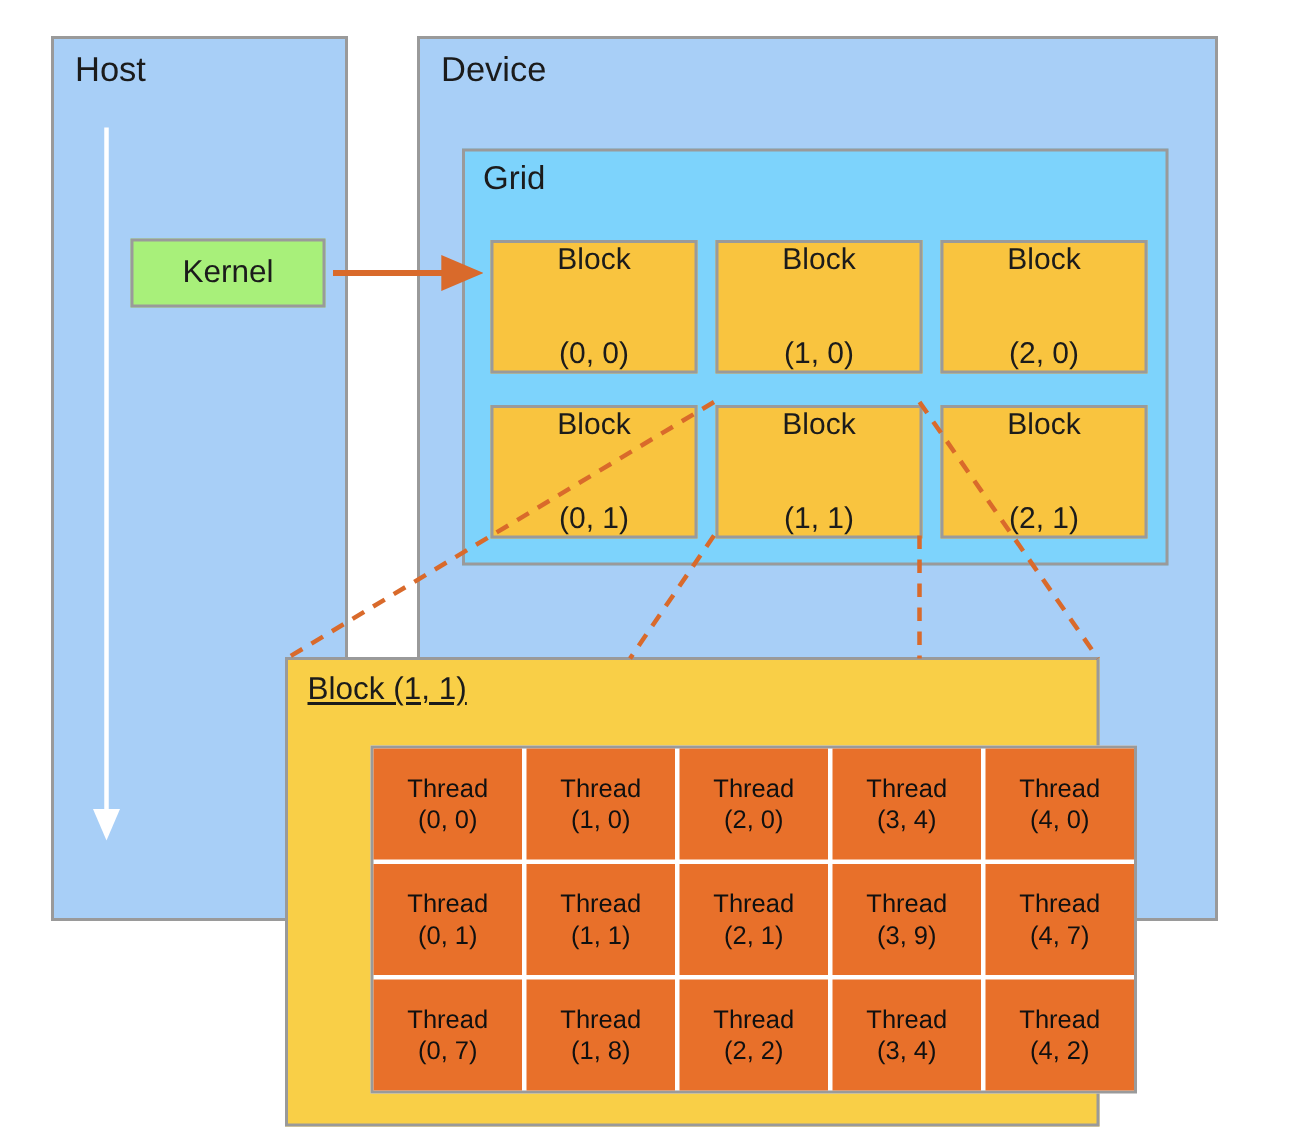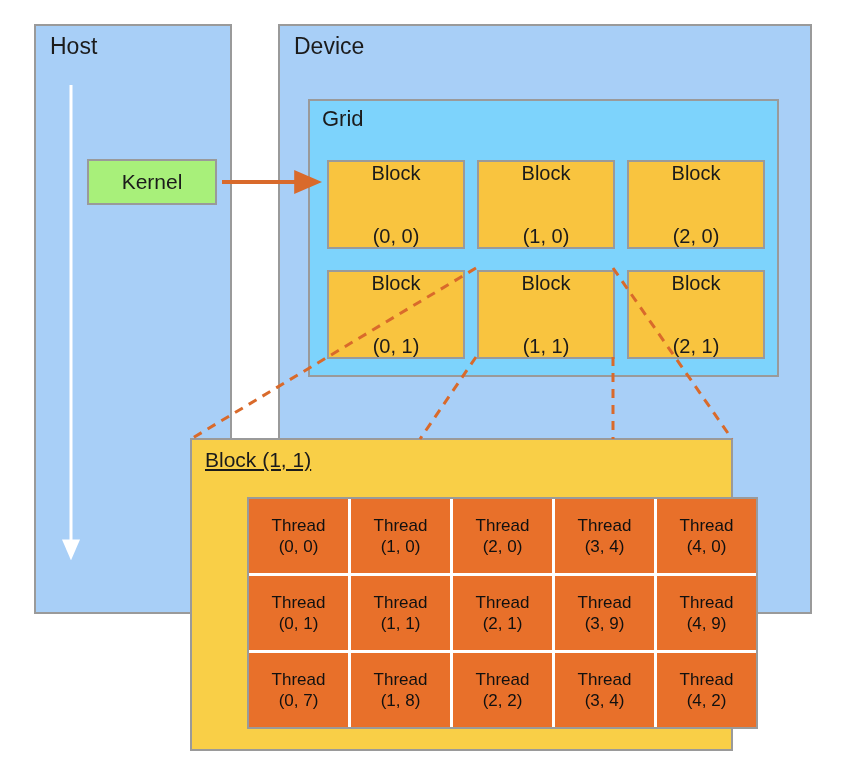--- a/index.html
+++ b/index.html
@@ -212,21 +212,21 @@
       <div class="thread-cell">
         <span>Thread</span>
         <span>(2, 1)</span>
       </div>
       <div class="thread-cell">
         <span>Thread</span>
         <span>(3, 9)</span>
       </div>
       <div class="thread-cell">
         <span>Thread</span>
-        <span>(4, 9)</span>
+        <span>(4, 7)</span>
       </div>
 
       <div class="thread-cell">
         <span>Thread</span>
         <span>(0, 7)</span>
       </div>
       <div class="thread-cell">
         <span>Thread</span>
         <span>(1, 8)</span>
       </div>

